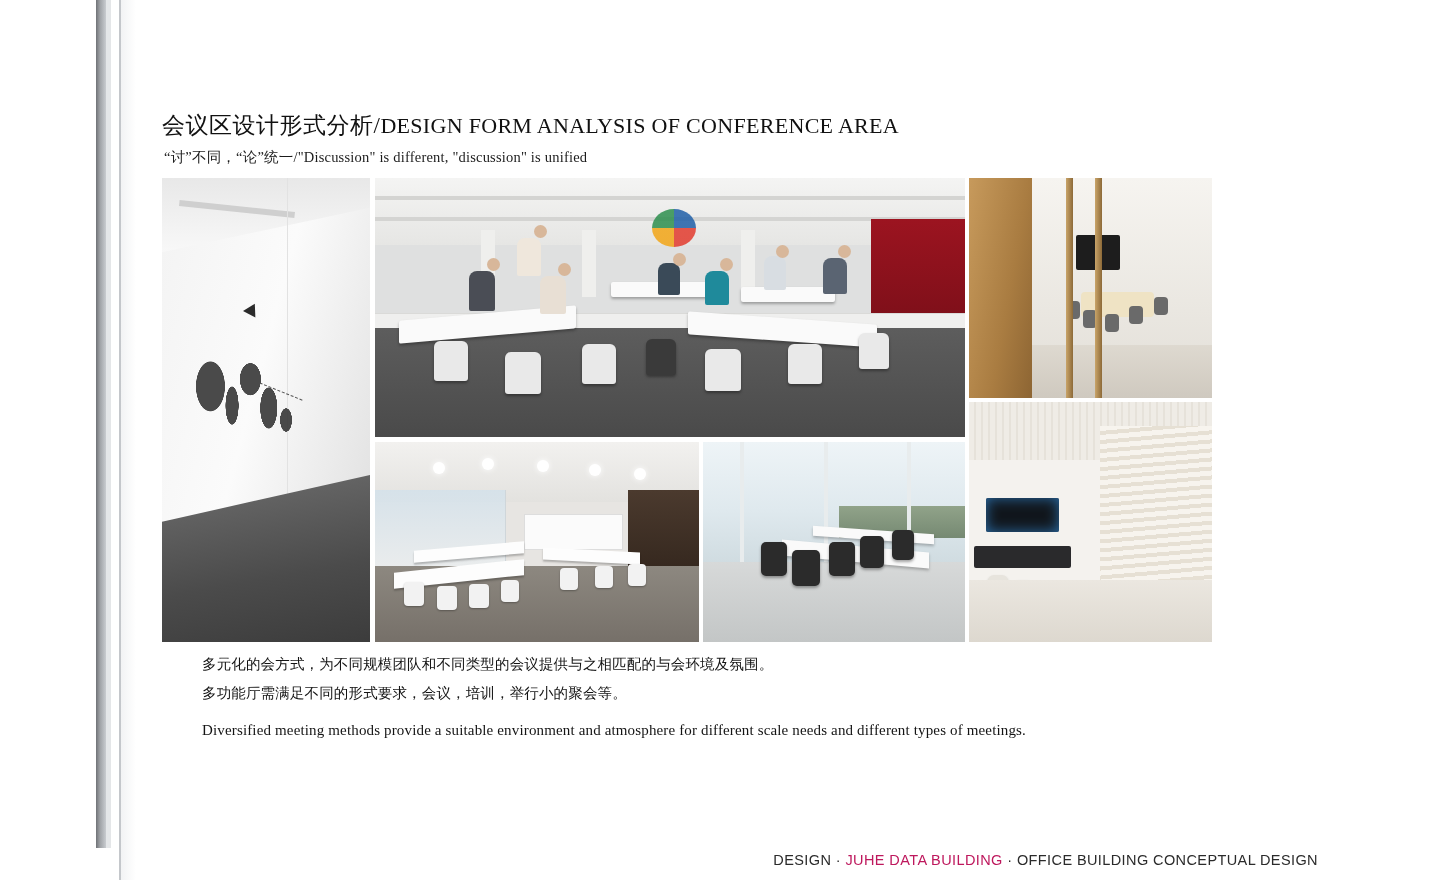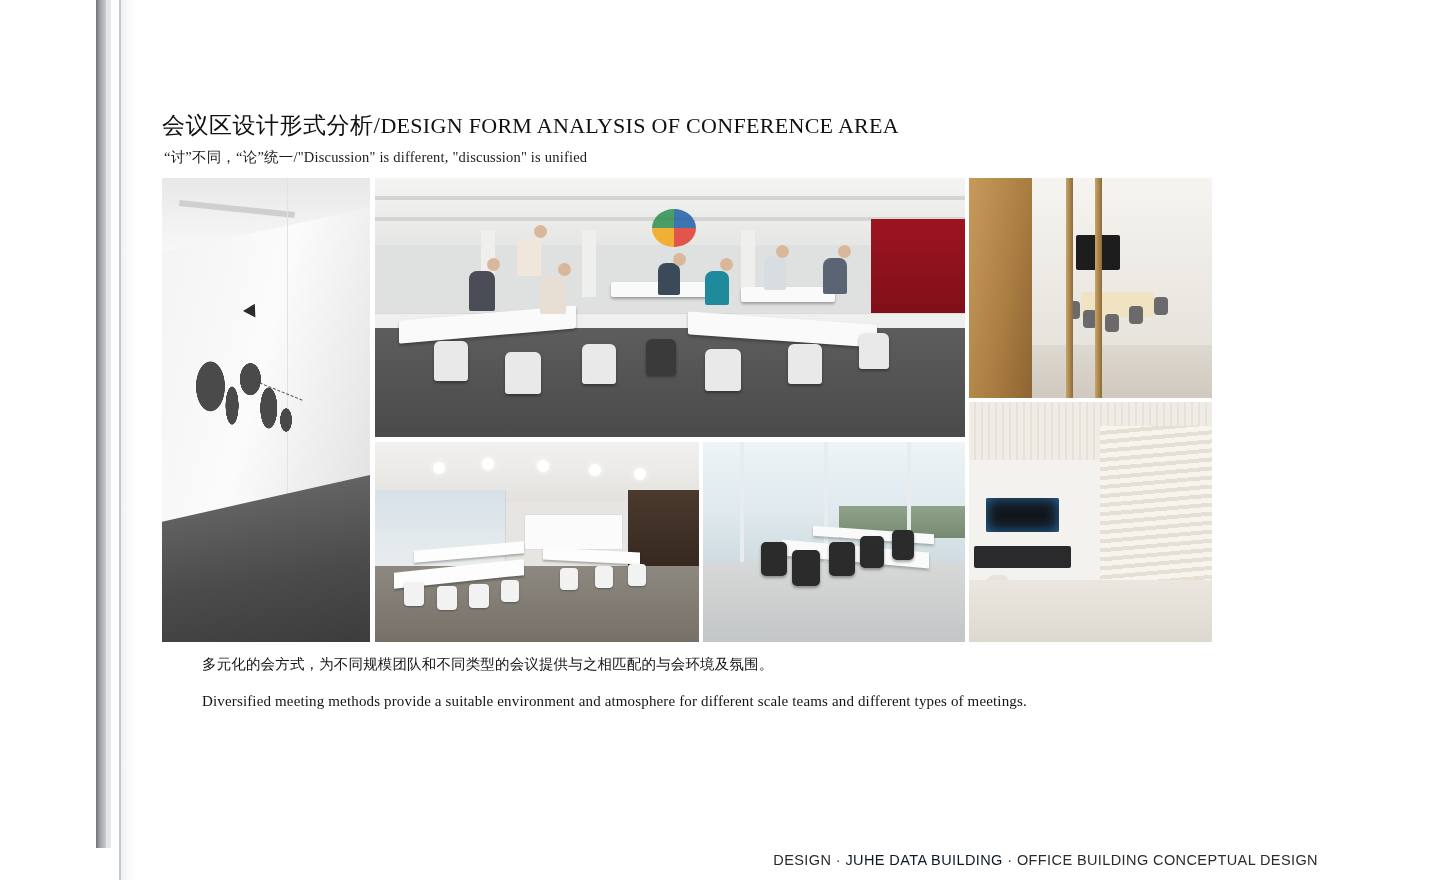--- a/index.html
+++ b/index.html
@@ -223,21 +223,21 @@
   .footer {
     position: absolute;
     right: 122px;
     bottom: 12px;
     font-family: "Liberation Sans", sans-serif;
     font-size: 14.5px;
     letter-spacing: .4px;
     color: #2b2b2b;
     white-space: nowrap;
   }
-  .footer .accent { color: #0f172a; }
+  .footer .accent { color: #be185d; }
   .footer .sep { color: #2b2b2b; }
 </style>
 </head>
 <body>
 
 <div class="left-rail">
   <div class="rail-bar rail-dark"></div>
   <div class="rail-bar rail-dark2"></div>
   <div class="rail-bar rail-thin"></div>
   <div class="rail-bar rail-fade"></div>
@@ -380,22 +380,23 @@
         <div class="ch" style="left:8%;top:72%"></div>
         <div class="ch" style="left:18%;top:74%"></div>
         <div class="floor"></div>
       </div>
     </div>
 
   </div>
 
   <div class="body-text">
     <p class="para cn">多元化的会方式，为不同规模团队和不同类型的会议提供与之相匹配的与会环境及氛围。</p>
+    <p class="para cn">多功能厅需满足不同的形式要求，会议，培训，举行小的聚会等。</p>
     <div class="gap"></div>
-    <p class="para en">Diversified meeting methods provide a suitable environment and atmosphere for different scale teams and different types of meetings.</p>
+    <p class="para en">Diversified meeting methods provide a suitable environment and atmosphere for different scale needs and different types of meetings.</p>
   </div>
 
 </div>
 
 <div class="footer">
   <span>DESIGN</span>
   <span class="sep">·</span>
   <span class="accent">JUHE DATA BUILDING</span>
   <span class="sep">·</span>
   <span>OFFICE BUILDING CONCEPTUAL DESIGN</span>

